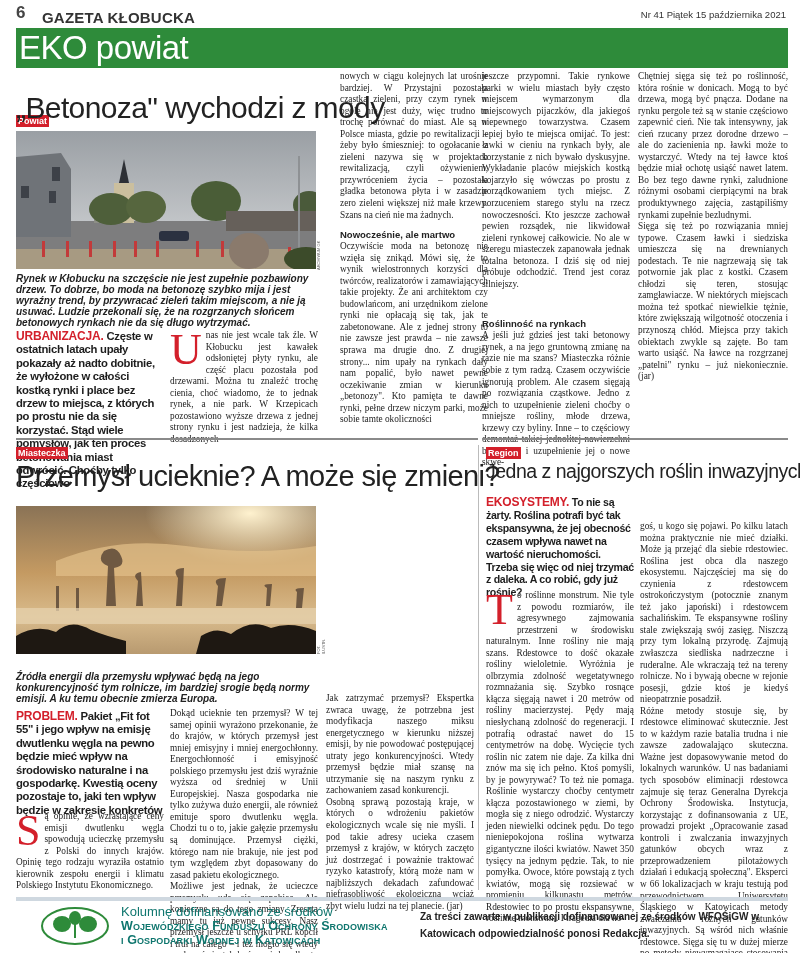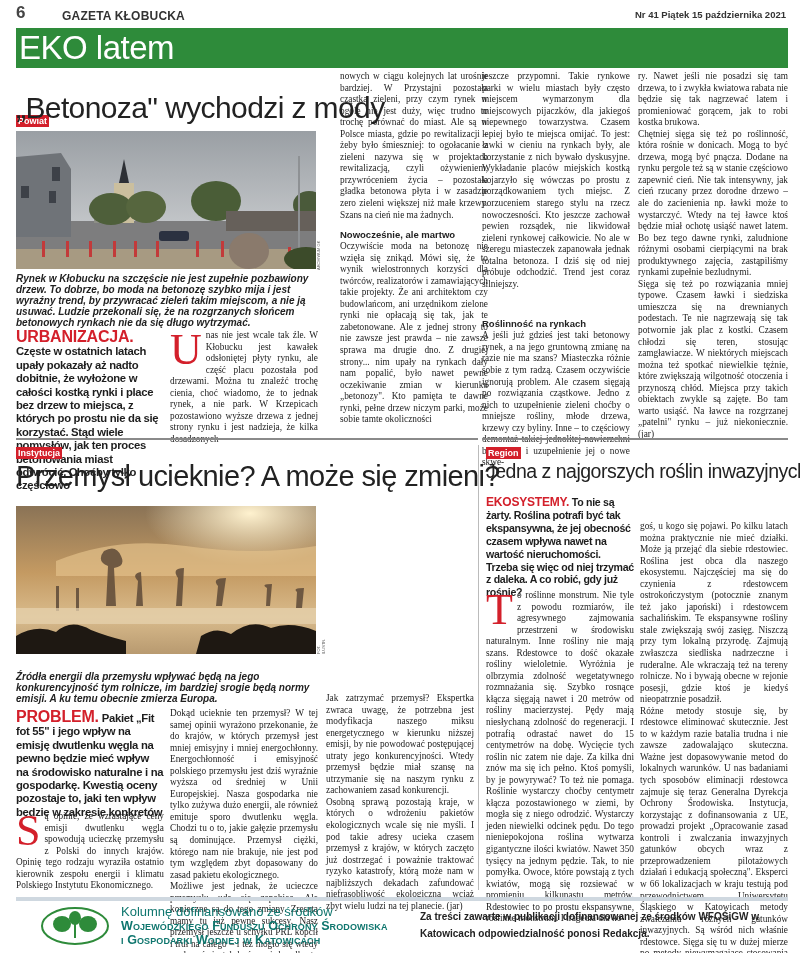--- a/index.html
+++ b/index.html
@@ -3,34 +3,34 @@
 <meta charset="utf-8">
 <style>
   * { box-sizing: border-box; margin: 0; padding: 0; }
   html, body { width: 800px; height: 953px; background: #ffffff; overflow: hidden; }
   body { position: relative; font-family: "DejaVu Serif", serif; color: #1d1d1d; }
 
   .serif { font-family: "Liberation Serif", serif; font-size: 9.3px; line-height: 11.55px; text-align: justify; color: #222; }
 
   
   .page-num { position: absolute; left: 16px; top: 3px; font-family: "Liberation Sans", sans-serif; font-weight: bold; font-size: 17px; color: #444; }
-  .paper-name { position: absolute; left: 42px; top: 9px; font-family: "Liberation Sans", sans-serif; font-weight: bold; font-size: 12px; color: #333; letter-spacing: 0.2px; margin-left: 20px; }
-  .issue { position: absolute; right: 14px; top: 9px; font-family: "Liberation Sans", sans-serif; font-weight: bold; font-size: 9.5px; color: #333; }
+  .paper-name { position: absolute; left: 42px; top: 9px; font-family: "Liberation Sans", sans-serif; font-weight: bold; font-size: 15px; color: #333; letter-spacing: 0.2px; }
+  .issue { position: absolute; right: 14px; top: 9px; font-family: "Liberation Sans", sans-serif; font-weight: normal; font-size: 9.5px; color: #333; }
   .section-bar { position: absolute; left: 16px; top: 28px; width: 772px; height: 40px; background: #2e8b3a; }
   .section-title { position: absolute; left: 3px; top: 0px; font-family: "Liberation Sans", sans-serif; font-size: 33px; color: #fff; font-weight: normal; line-height: 40px; letter-spacing: -0.5px; }
 
   .kicker { position: absolute; background: #d3202b; color: #fff; font-family: "Liberation Sans", sans-serif; font-weight: bold; font-size: 9px; padding: 0 2px; line-height: 12px; }
   .headline { position: absolute; font-family: "Liberation Sans", sans-serif; color: #222; white-space: nowrap; letter-spacing: -0.6px; }
 
   .photo { position: absolute; overflow: hidden; }
   .photo-credit { position: absolute; font-family: "Liberation Sans", sans-serif; font-size: 4px; color: #666; writing-mode: vertical-rl; transform: rotate(180deg); }
   .caption { position: absolute; font-family: "Liberation Sans", sans-serif; font-style: italic; font-weight: bold; font-size: 10px; line-height: 11px; color: #222; }
 
   .lead { position: absolute; font-family: "Liberation Sans", sans-serif; font-weight: bold; font-size: 11.3px; line-height: 13.4px; color: #1d1d1d; letter-spacing: -0.3px; }
-  .lead .lead-word { color: #d3202b; font-size: 16px; font-weight: bold; letter-spacing: -0.2px; }
+  .lead .lead-word { color: #d3202b; font-size: 12px; font-weight: bold; letter-spacing: -0.2px; }
 
   .col { position: absolute; }
   .dropcap { float: left; font-family: "Liberation Serif", serif; color: #d3202b; font-size: 44px; line-height: 36px; margin: 2px 4px 0 0; }
   .subhead { font-family: "Liberation Sans", sans-serif; font-weight: bold; font-size: 9.5px; line-height: 12px; color: #222; margin-top: 8px; text-align: left; }
 
   .rule { position: absolute; height: 2px; background: #8a8a8a; }
   .vrule { position: absolute; width: 1px; background: #bbb; }
 
   .footer-rule { position: absolute; left: 16px; top: 897px; width: 772px; height: 4px; background: #cfd8e0; }
   .logo { position: absolute; left: 40px; top: 906px; width: 70px; height: 40px; }
@@ -39,21 +39,21 @@
   .fund-line2, .fund-line3 { font-size: 12.5px; line-height: 14px; font-variant: small-caps; font-weight: bold; letter-spacing: 0.1px; }
   .disclaimer { position: absolute; left: 420px; top: 908px; width: 370px; font-family: Liberation Sans, sans-serif; font-weight: bold; font-size: 10px; line-height: 17px; color: #222; }
 </style>
 </head>
 <body>
 
 <div class="page-num">6</div>
 <div class="paper-name">GAZETA KŁOBUCKA</div>
 <div class="issue">Nr 41 Piątek 15 października 2021</div>
 <div class="section-bar">
-  <div class="section-title">EKO latem</div>
+  <div class="section-title">EKO powiat</div>
 </div>
 
 <div>
   <div class="kicker" style="left:16px; top:79px;margin-top:36px;">Powiat</div>
   <div class="headline" style="left:16px; top:90px; font-size:30px; line-height:36px;">„Betonoza" wychodzi z mody</div>
 
   <div class="photo" style="left:16px; top:131px; width:300px; height:138px;">
     <svg width="300" height="138" viewBox="0 0 300 138">
       <defs>
         <linearGradient id="sky1" x1="0" y1="0" x2="0" y2="1">
@@ -119,32 +119,31 @@
     <p>Oczywiście moda na betonozę nie wzięła się znikąd. Mówi się, że to wynik wielostronnych korzyści dla twórców, realizatorów i zamawiających takie projekty. Że ani architektom czy budowlańcom, ani urzędnikom zielone rynki nie opłacają się tak, jak te zabetonowane. Ale z jednej strony to nie zawsze jest prawda – nie zawsze sprawa ma drugie dno. Z drugiej strony... nim upały na rynkach dały nam popalić, było nawet pewne oczekiwanie zmian w kierunku „betonozy". Kto pamięta te dawne rynki, pełne drzew niczym parki, może sobie tamte okoliczności</p>
   </div>
 
   <div class="col serif" style="left:482px; top:71px; width:148px;">
     <p>jeszcze przypomni. Takie rynkowe parki w wielu miastach były często miejscem wymarzonym dla miejscowych pijaczków, dla jakiegoś niepewnego towarzystwa. Czasem lepiej było te miejsca omijać. To jest: ławki w cieniu na rynkach były, ale korzystanie z nich bywało dyskusyjne. Wykładanie placów miejskich kostką kojarzyło się wówczas po prostu z porządkowaniem tych miejsc. Z porzuceniem starego stylu na rzecz nowoczesności. Kto jeszcze zachował pewien rozsądek, nie likwidował zieleni rynkowej całkowicie. No ale w szeregu miasteczek zapanowała jednak totalna betonoza. I dziś się od niej próbuje odchodzić. Trend jest coraz silniejszy.</p>
     <div class="subhead" style="margin-top:28px;">Roślinność na rynkach</div>
     <p>A jeśli już gdzieś jest taki betonowy rynek, a na jego gruntowną zmianę na razie nie ma szans? Miasteczka różnie sobie z tym radzą. Czasem oczywiście ignorują problem. Ale czasem sięgają po rozwiązania cząstkowe. Jedno z nich to uzupełnienie zieleni choćby o mniejsze rośliny, młode drzewa, krzewy czy byliny. Inne – to częściowy demontaż takiej jednolitej nawierzchni betonowej i uzupełnienie jej o nowe skwe-</p>
   </div>
 
   <div class="col serif" style="left:638px; top:71px; width:150px;">
-    <p>ry. Nawet jeśli nie posadzi się tam drzewa, to i zwykła kwiatowa rabata nie będzie się tak nagrzewać latem i promieniować gorącem, jak to robi kostka brukowa.</p>
     <p>Chętniej sięga się też po roślinność, która rośnie w donicach. Mogą to być drzewa, mogą być pnącza. Dodane na rynku pergole też są w stanie częściowo zapewnić cień. Nie tak intensywny, jak cień rzucany przez dorodne drzewo – ale do zacienienia np. ławki może to wystarczyć. Wtedy na tej ławce ktoś będzie miał ochotę usiąść nawet latem. Bo bez tego dawne rynki, zaludnione różnymi osobami cierpiącymi na brak produktywnego zajęcia, zastąpiliśmy rynkami zupełnie bezludnymi.</p>
     <p>Sięga się też po rozwiązania mniej typowe. Czasem ławki i siedziska umieszcza się na drewnianych podestach. Te nie nagrzewają się tak potwornie jak plac z kostki. Czasem chłodzi się teren, stosując zamgławiacze. W niektórych miejscach można też spotkać niewielkie tężnie, które zwiększają wilgotność otoczenia i przynoszą chłód. Miejsca przy takich obiektach zwykle są zajęte. Bo tam warto usiąść. Na ławce na rozgrzanej „patelni" rynku – już niekoniecznie. (jar)</p>
   </div>
 </div>
 
 <div class="rule" style="left:16px; top:438px; width:462px;"></div>
 <div class="rule" style="left:482px; top:438px; width:306px;"></div>
 <div class="vrule" style="left:478px; top:445px; height:445px;"></div>
 
 <div>
-  <div class="kicker" style="left:16px; top:447px;">Instytucja</div>
+  <div class="kicker" style="left:16px; top:447px;">Miasteczka</div>
   <div class="headline" style="left:16px; top:458px; font-size:29px; line-height:36px;">Przemysł ucieknie? A może się zmieni?</div>
 
   <div class="photo" style="left:16px; top:506px; width:300px; height:148px;">
     <svg width="300" height="148" viewBox="0 0 300 148">
       <defs>
         <linearGradient id="sky2" x1="0" y1="0" x2="0" y2="1">
           <stop offset="0" stop-color="#8a7356"></stop>
             <stop offset="0.45" stop-color="#c49a62"></stop>
             <stop offset="0.75" stop-color="#d9bb8c"></stop>
             <stop offset="1" stop-color="#b89a70"></stop>

